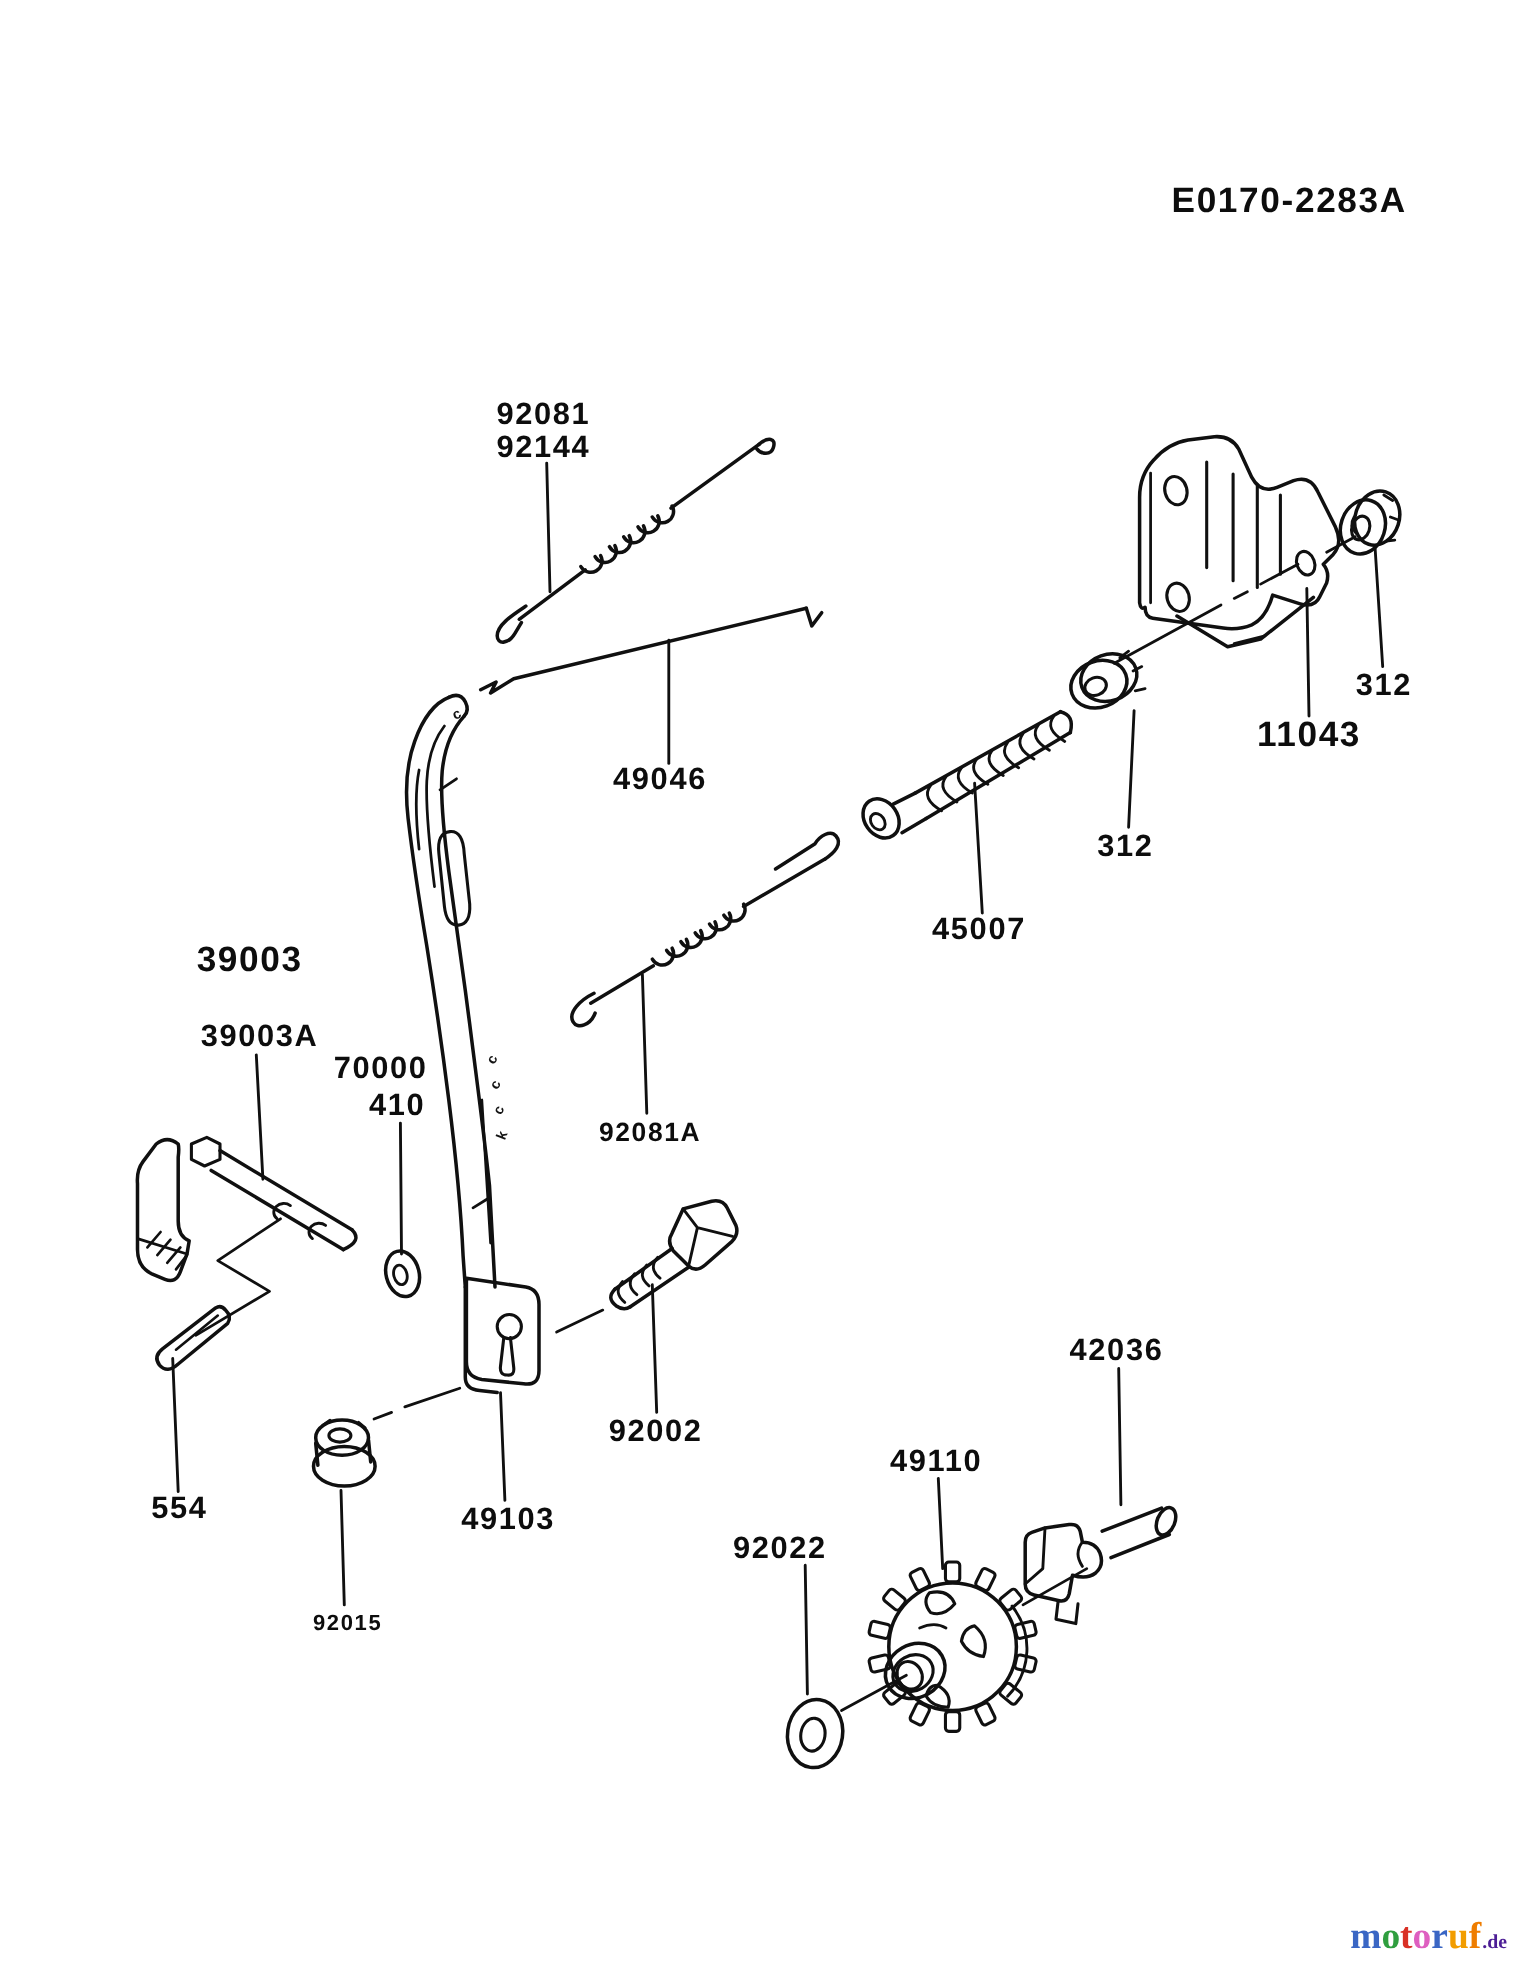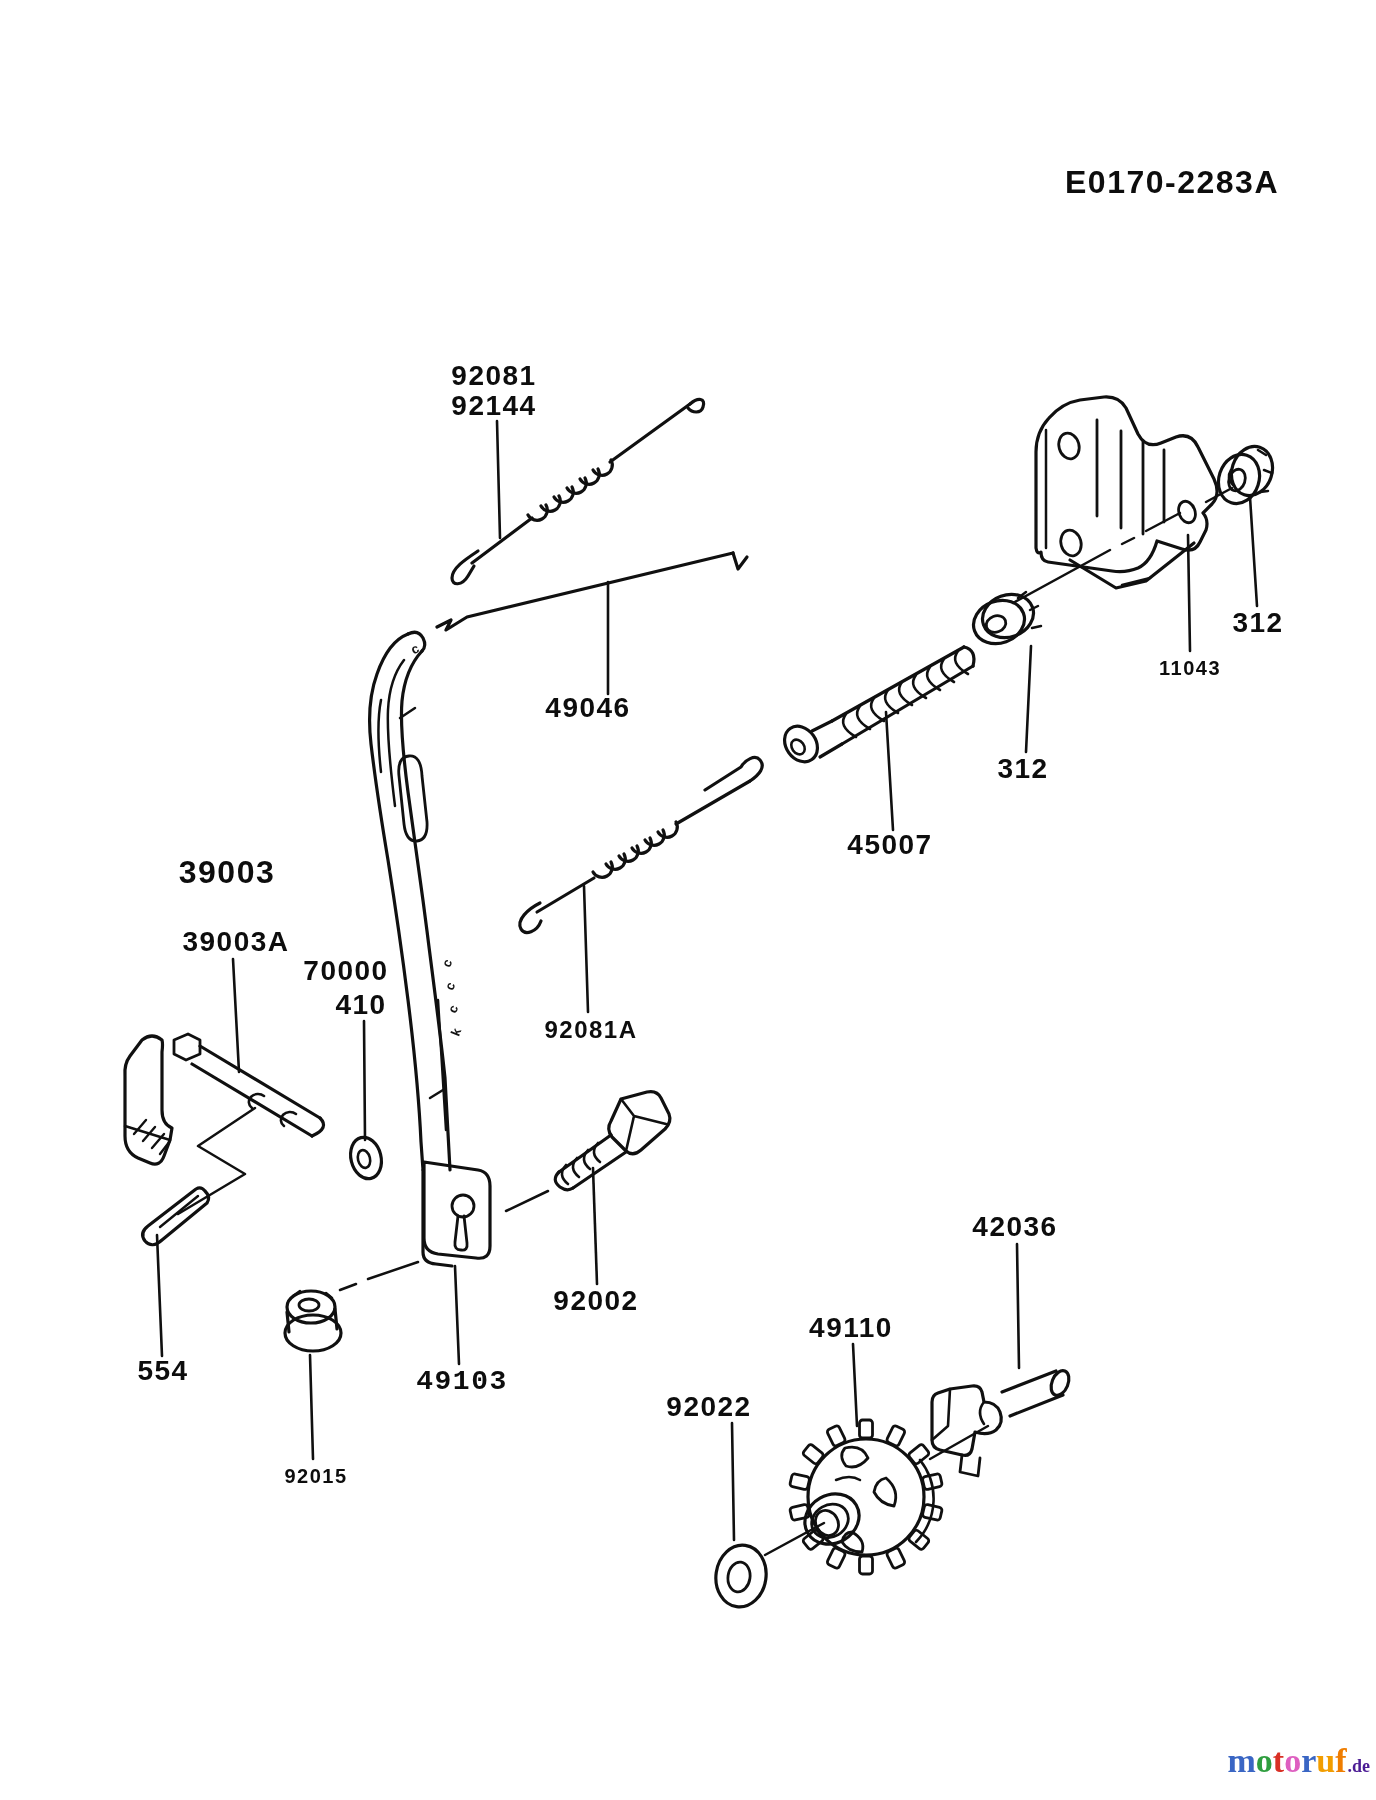--- a/index.html
+++ b/index.html
@@ -230,33 +230,33 @@
     <path d="M1017,1244 L1019,1368"></path>
     <path d="M853,1344 L857,1426"></path>
     <path d="M732,1423 L734,1540"></path>
   </g>
 </svg>
 
 <div id="labels">
       <div class="plabel" style="left: 1172px; top: 182px; font-size: 32px;">E0170-2283A</div>
       <div class="plabel" style="left: 494px; top: 376px; font-size: 28px;">92081</div>
       <div class="plabel" style="left: 494px; top: 406px; font-size: 28px;">92144</div>
-      <div class="plabel" style="left: 588px; top: 708px; font-size: 28px;">49046</div>
+      <div class="plabel" style="left: 600px; top: 708px; font-size: 28px;">49046</div>
       <div class="plabel" style="left: 591px; top: 1030px; font-size: 24px;">92081A</div>
       <div class="plabel" style="left: 227px; top: 872px; font-size: 32px; text-align: center;">39003</div>
       <div class="plabel" style="left: 236px; top: 942px; font-size: 28px;">39003A</div>
       <div class="plabel" style="left: 346px; top: 971px; font-size: 28px;">70000</div>
       <div class="plabel" style="left: 361px; top: 1005px; font-size: 28px;">410</div>
       <div class="plabel" style="left: 163px; top: 1371px; font-size: 28px;">554</div>
       <div class="plabel" style="left: 316px; top: 1476px; font-size: 20px;">92015</div>
-      <div class="plabel" style="left: 462px; top: 1381px; font-size: 28px; font-family: Liberation Mono, monospace;">49103</div>
+      <div class="plabel" style="left: 462px; top: 1381px; font-size: 28px;">49103</div>
       <div class="plabel" style="left: 596px; top: 1301px; font-size: 28px;">92002</div>
       <div class="plabel" style="left: 890px; top: 845px; font-size: 28px;">45007</div>
       <div class="plabel" style="left: 1023px; top: 769px; font-size: 28px;">312</div>
-      <div class="plabel" style="left: 1190px; top: 668px; font-size: 20px;">11043</div>
+      <div class="plabel" style="left: 1190px; top: 668px; font-size: 32px;">11043</div>
       <div class="plabel" style="left: 1258px; top: 623px; font-size: 28px;">312</div>
       <div class="plabel" style="left: 709px; top: 1407px; font-size: 28px;">92022</div>
       <div class="plabel" style="left: 851px; top: 1328px; font-size: 28px; text-align: right;">49110</div>
       <div class="plabel" style="left: 1015px; top: 1227px; font-size: 28px;">42036</div>
     </div>
 
 <div id="marks">
       <div class="cmark" style="left: 415px; top: 649px; font-size: 13px; transform: translate(-50%, -50%) rotate(-25deg);">c</div>
       <div class="cmark" style="left: 447px; top: 963px; font-size: 13px; transform: translate(-50%, -50%) rotate(-65deg);">c</div>
       <div class="cmark" style="left: 450px; top: 986px; font-size: 13px; transform: translate(-50%, -50%) rotate(-65deg);">c</div>

